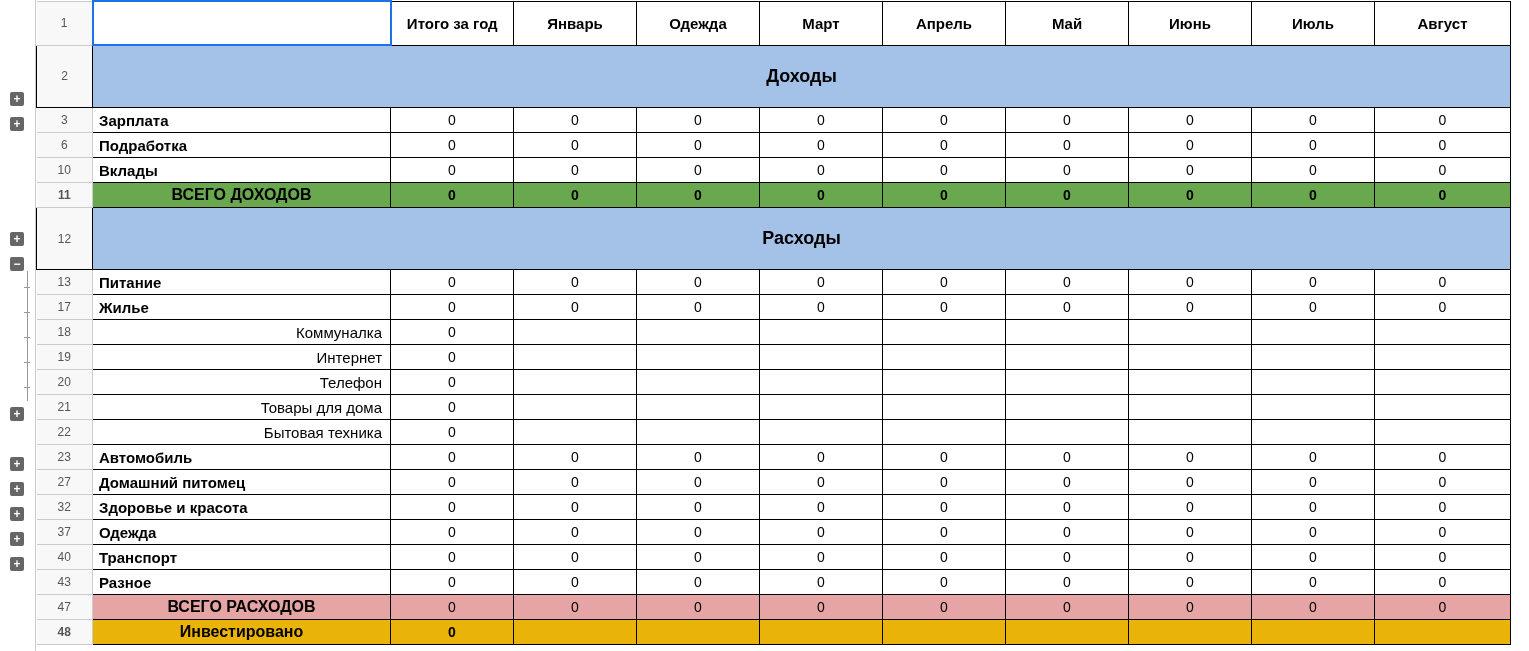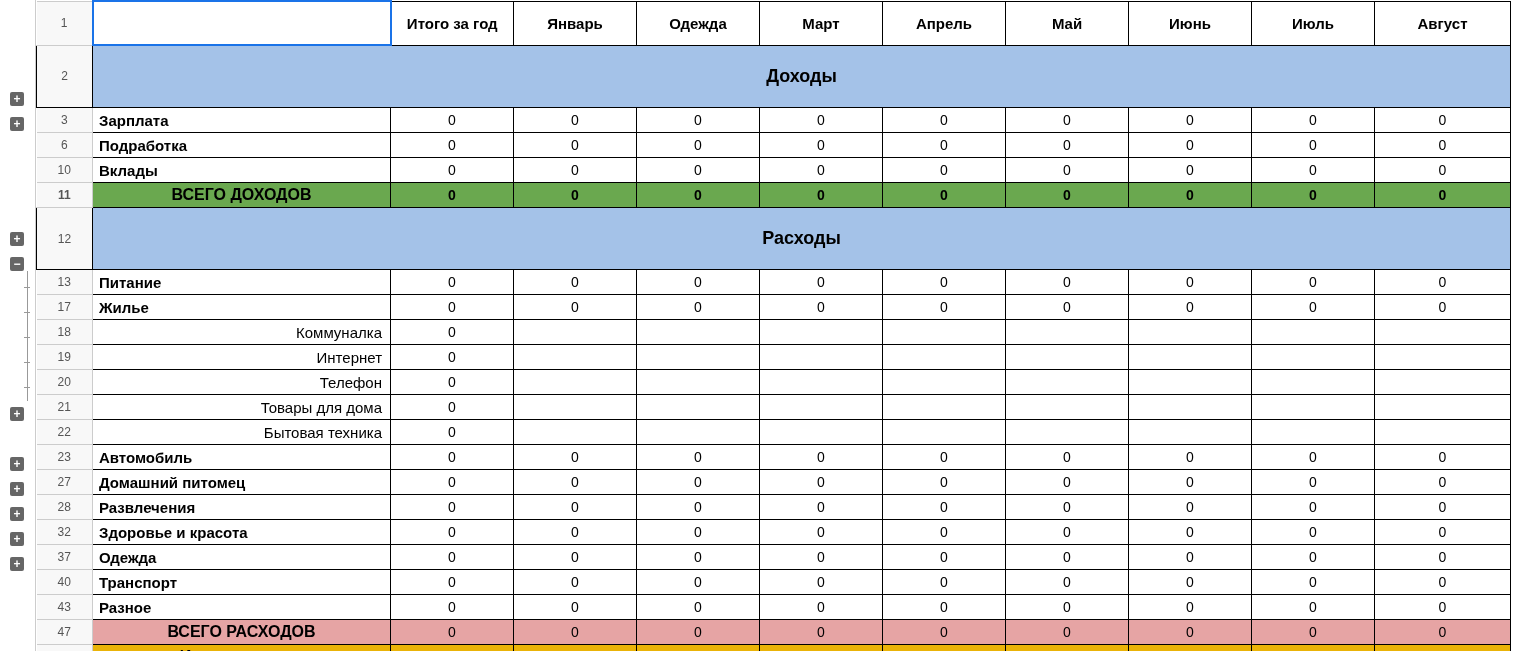--- a/index.html
+++ b/index.html
@@ -320,33 +320,20 @@
             <td class="valcell">0</td>
             <td class="valcell">0</td>
             <td class="valcell">0</td>
             <td class="valcell">0</td>
             <td class="valcell">0</td>
             <td class="valcell">0</td>
             <td class="valcell">0</td>
             <td class="valcell narrow">0</td>
       </tr>
       <tr class="norm">
-        <td class="rowhead">28</td>
-        <td class="label bold">Развлечения</td>
-        <td class="valcell">0</td>
-            <td class="valcell">0</td>
-            <td class="valcell">0</td>
-            <td class="valcell">0</td>
-            <td class="valcell">0</td>
-            <td class="valcell">0</td>
-            <td class="valcell">0</td>
-            <td class="valcell">0</td>
-            <td class="valcell narrow">0</td>
-      </tr>
-      <tr class="norm">
         <td class="rowhead">32</td>
         <td class="label bold">Здоровье и красота</td>
         <td class="valcell">0</td>
             <td class="valcell">0</td>
             <td class="valcell">0</td>
             <td class="valcell">0</td>
             <td class="valcell">0</td>
             <td class="valcell">0</td>
             <td class="valcell">0</td>
             <td class="valcell">0</td>

